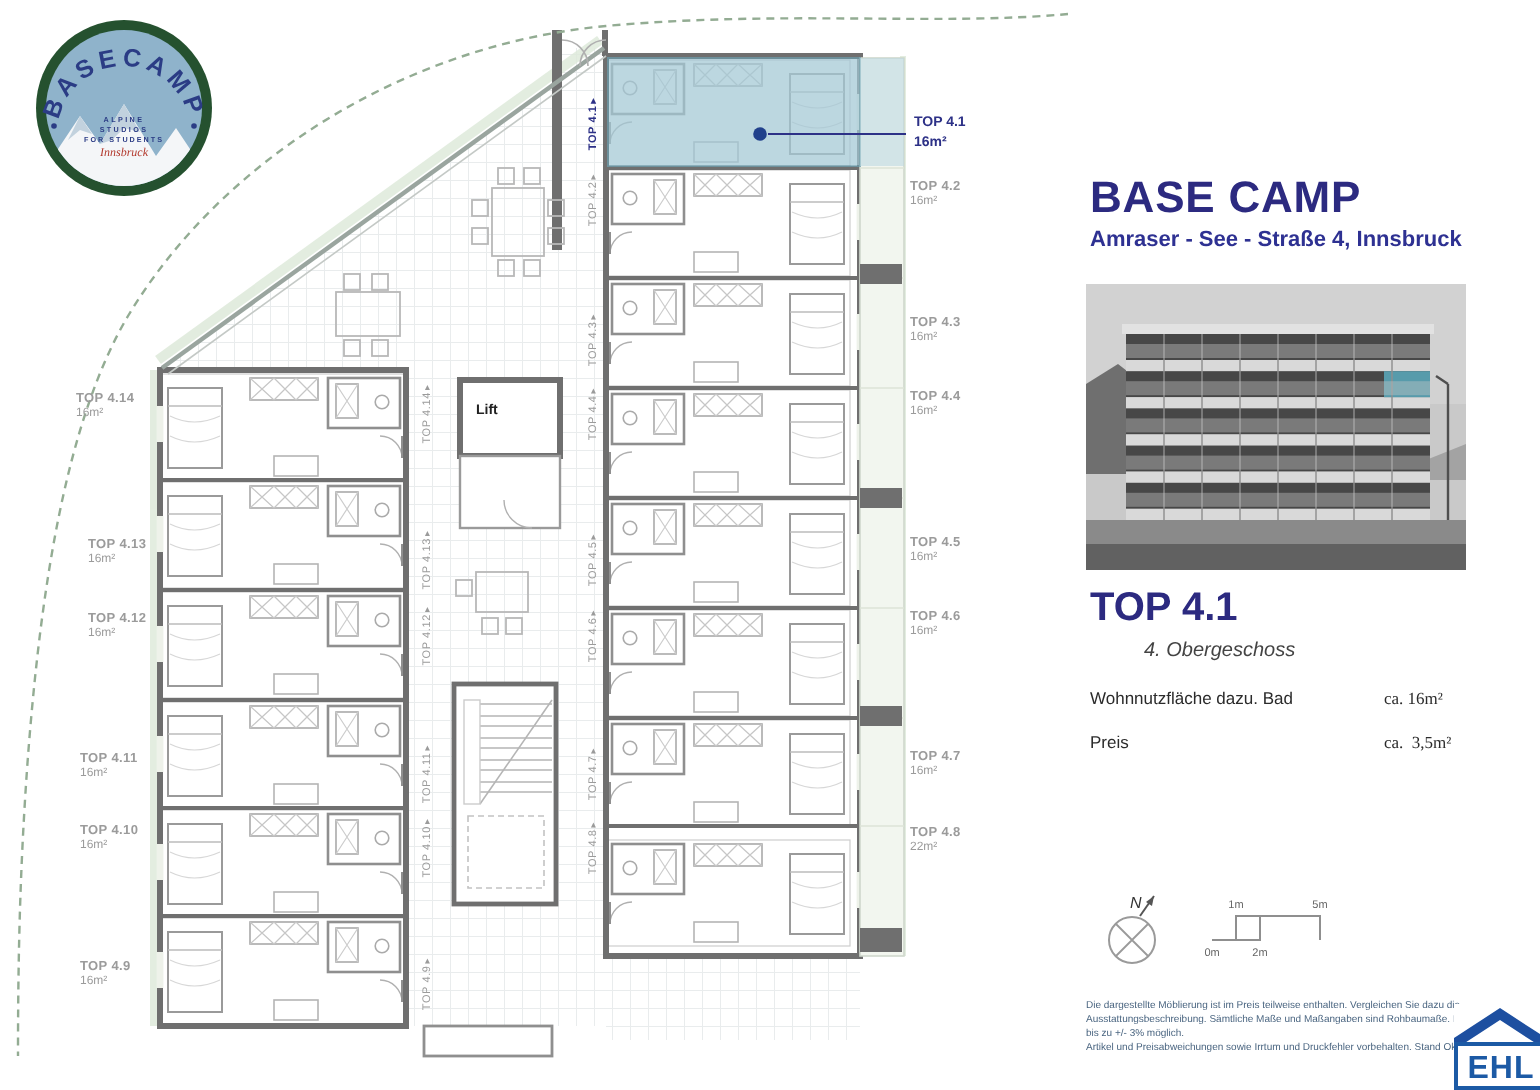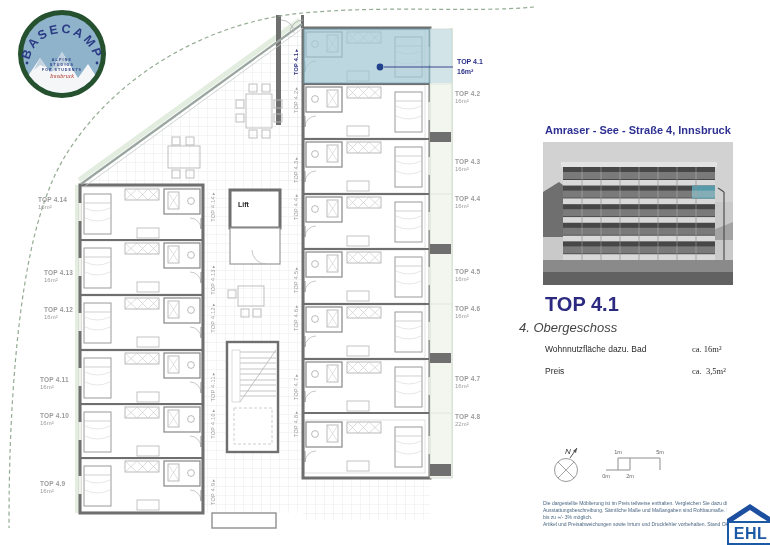--- a/index.html
+++ b/index.html
@@ -15,23 +15,23 @@
   .vlabel{position:absolute;width:46px;height:8px;text-align:center;
           font-size:5.5px;color:#9b9b9b;letter-spacing:.3px;white-space:nowrap;
           transform:rotate(-90deg);}
   .vlabel .tri{font-size:5px;margin-left:1px;}
   .vlabel.hl{color:#2d3187;font-weight:700;}
   
   .callout{position:absolute;color:#2d3187;font-weight:700;font-size:7px;line-height:1.4;}
   
   .panel-title{position:absolute;left:545px;top:86px;font-size:22px;font-weight:800;
                color:#2c2a80;letter-spacing:.4px;}
-  .panel-sub{position:absolute;left:545px;top:124px;font-size:11px;font-weight:700;color:#2e3192;}
+  .panel-sub{position:absolute;left:545px;top:114px;font-size:11px;font-weight:700;color:#2e3192;}
   .unit-title{position:absolute;left:545px;top:293px;font-size:20px;font-weight:800;color:#2c2a80;}
-  .unit-floor{position:absolute;left:519px;top:320px;font-size:13px;font-style:italic;color:#444;}
+  .unit-floor{position:absolute;left:572px;top:320px;font-size:10px;font-style:italic;color:#444;}
   .drow-label{position:absolute;left:545px;font-size:8.5px;color:#2b2b2b;}
   .drow-value{position:absolute;left:692px;font-size:8.5px;color:#2b2b2b;white-space:pre;font-family:Liberation Serif, serif;}
   .legal{position:absolute;left:543px;top:500px;width:225px;color:#4a6580;}
   .legal div{font-size:5px;line-height:7px;white-space:nowrap;overflow:hidden;}
 </style>
 </head>
 <body>
 
 <div class="page">
 
@@ -260,20 +260,21 @@
 
   <div class="vlabel hl" style="left:274px;top:58px"><span>TOP 4.1</span><span class="tri">▸</span></div>
   <div class="vlabel" style="left:274px;top:96px"><span>TOP 4.2</span><span class="tri">▸</span></div>
   <div class="vlabel" style="left:274px;top:166px"><span>TOP 4.3</span><span class="tri">▸</span></div>
   <div class="vlabel" style="left:274px;top:203px"><span>TOP 4.4</span><span class="tri">▸</span></div>
   <div class="vlabel" style="left:274px;top:276px"><span>TOP 4.5</span><span class="tri">▸</span></div>
   <div class="vlabel" style="left:274px;top:314px"><span>TOP 4.6</span><span class="tri">▸</span></div>
   <div class="vlabel" style="left:274px;top:383px"><span>TOP 4.7</span><span class="tri">▸</span></div>
   <div class="vlabel" style="left:274px;top:420px"><span>TOP 4.8</span><span class="tri">▸</span></div>
 
+  <div class="panel-title">BASE CAMP</div>
   <div class="panel-sub">Amraser - See - Straße 4, Innsbruck</div>
 
   <svg class="abs" style="left:543px;top:142px;" width="190" height="143" viewBox="0 0 190 143">
     <rect width="190" height="143" fill="#c9c9c9"></rect>
     <rect width="190" height="60" fill="#d2d2d2"></rect>
     <path d="M0,95 L0,50 L16,40 L34,54 L58,78 L60,95 Z" fill="#6f6f6f"></path>
     <path d="M145,98 L190,80 L190,98 Z" fill="#a3a3a3"></path>
     <rect x="20" y="20" width="152" height="100" fill="#b9b9b9"></rect>
     <rect x="18" y="20" width="156" height="5" fill="#e2e2e2"></rect>
     <g>

